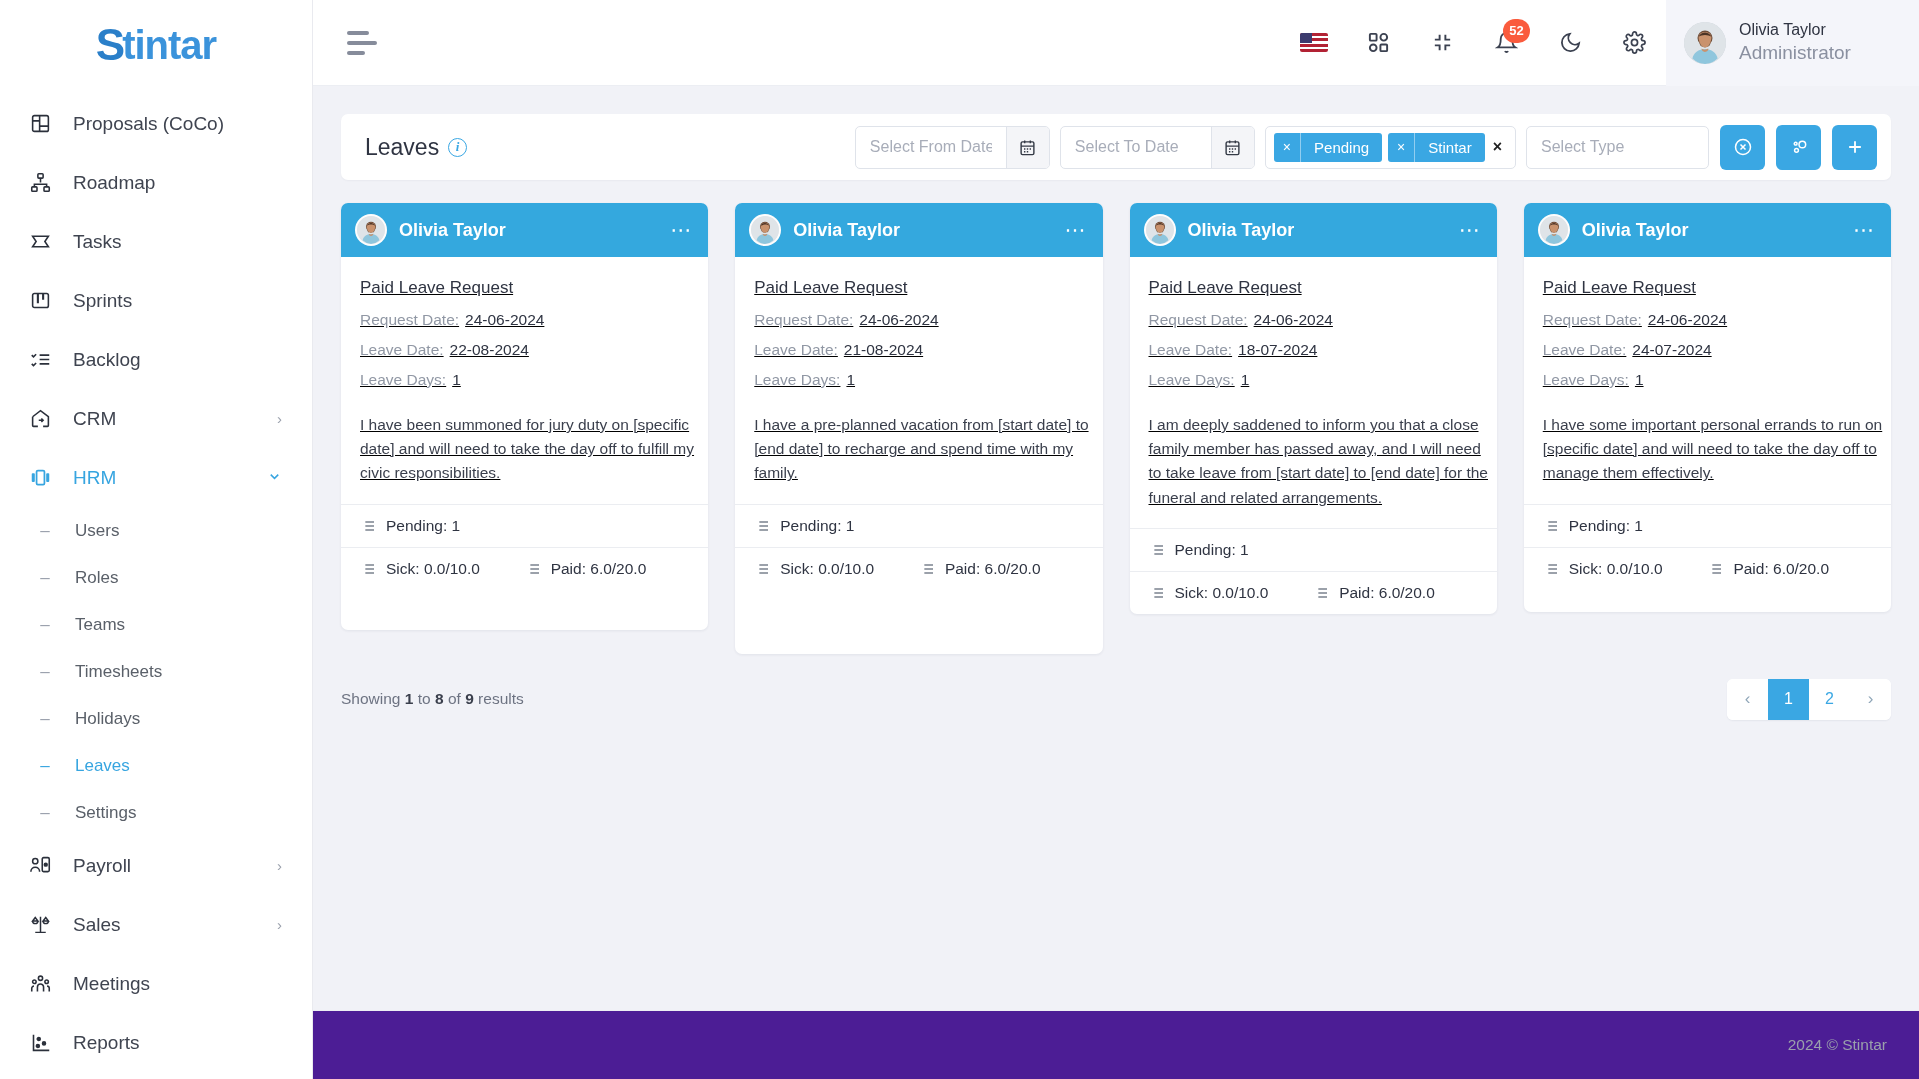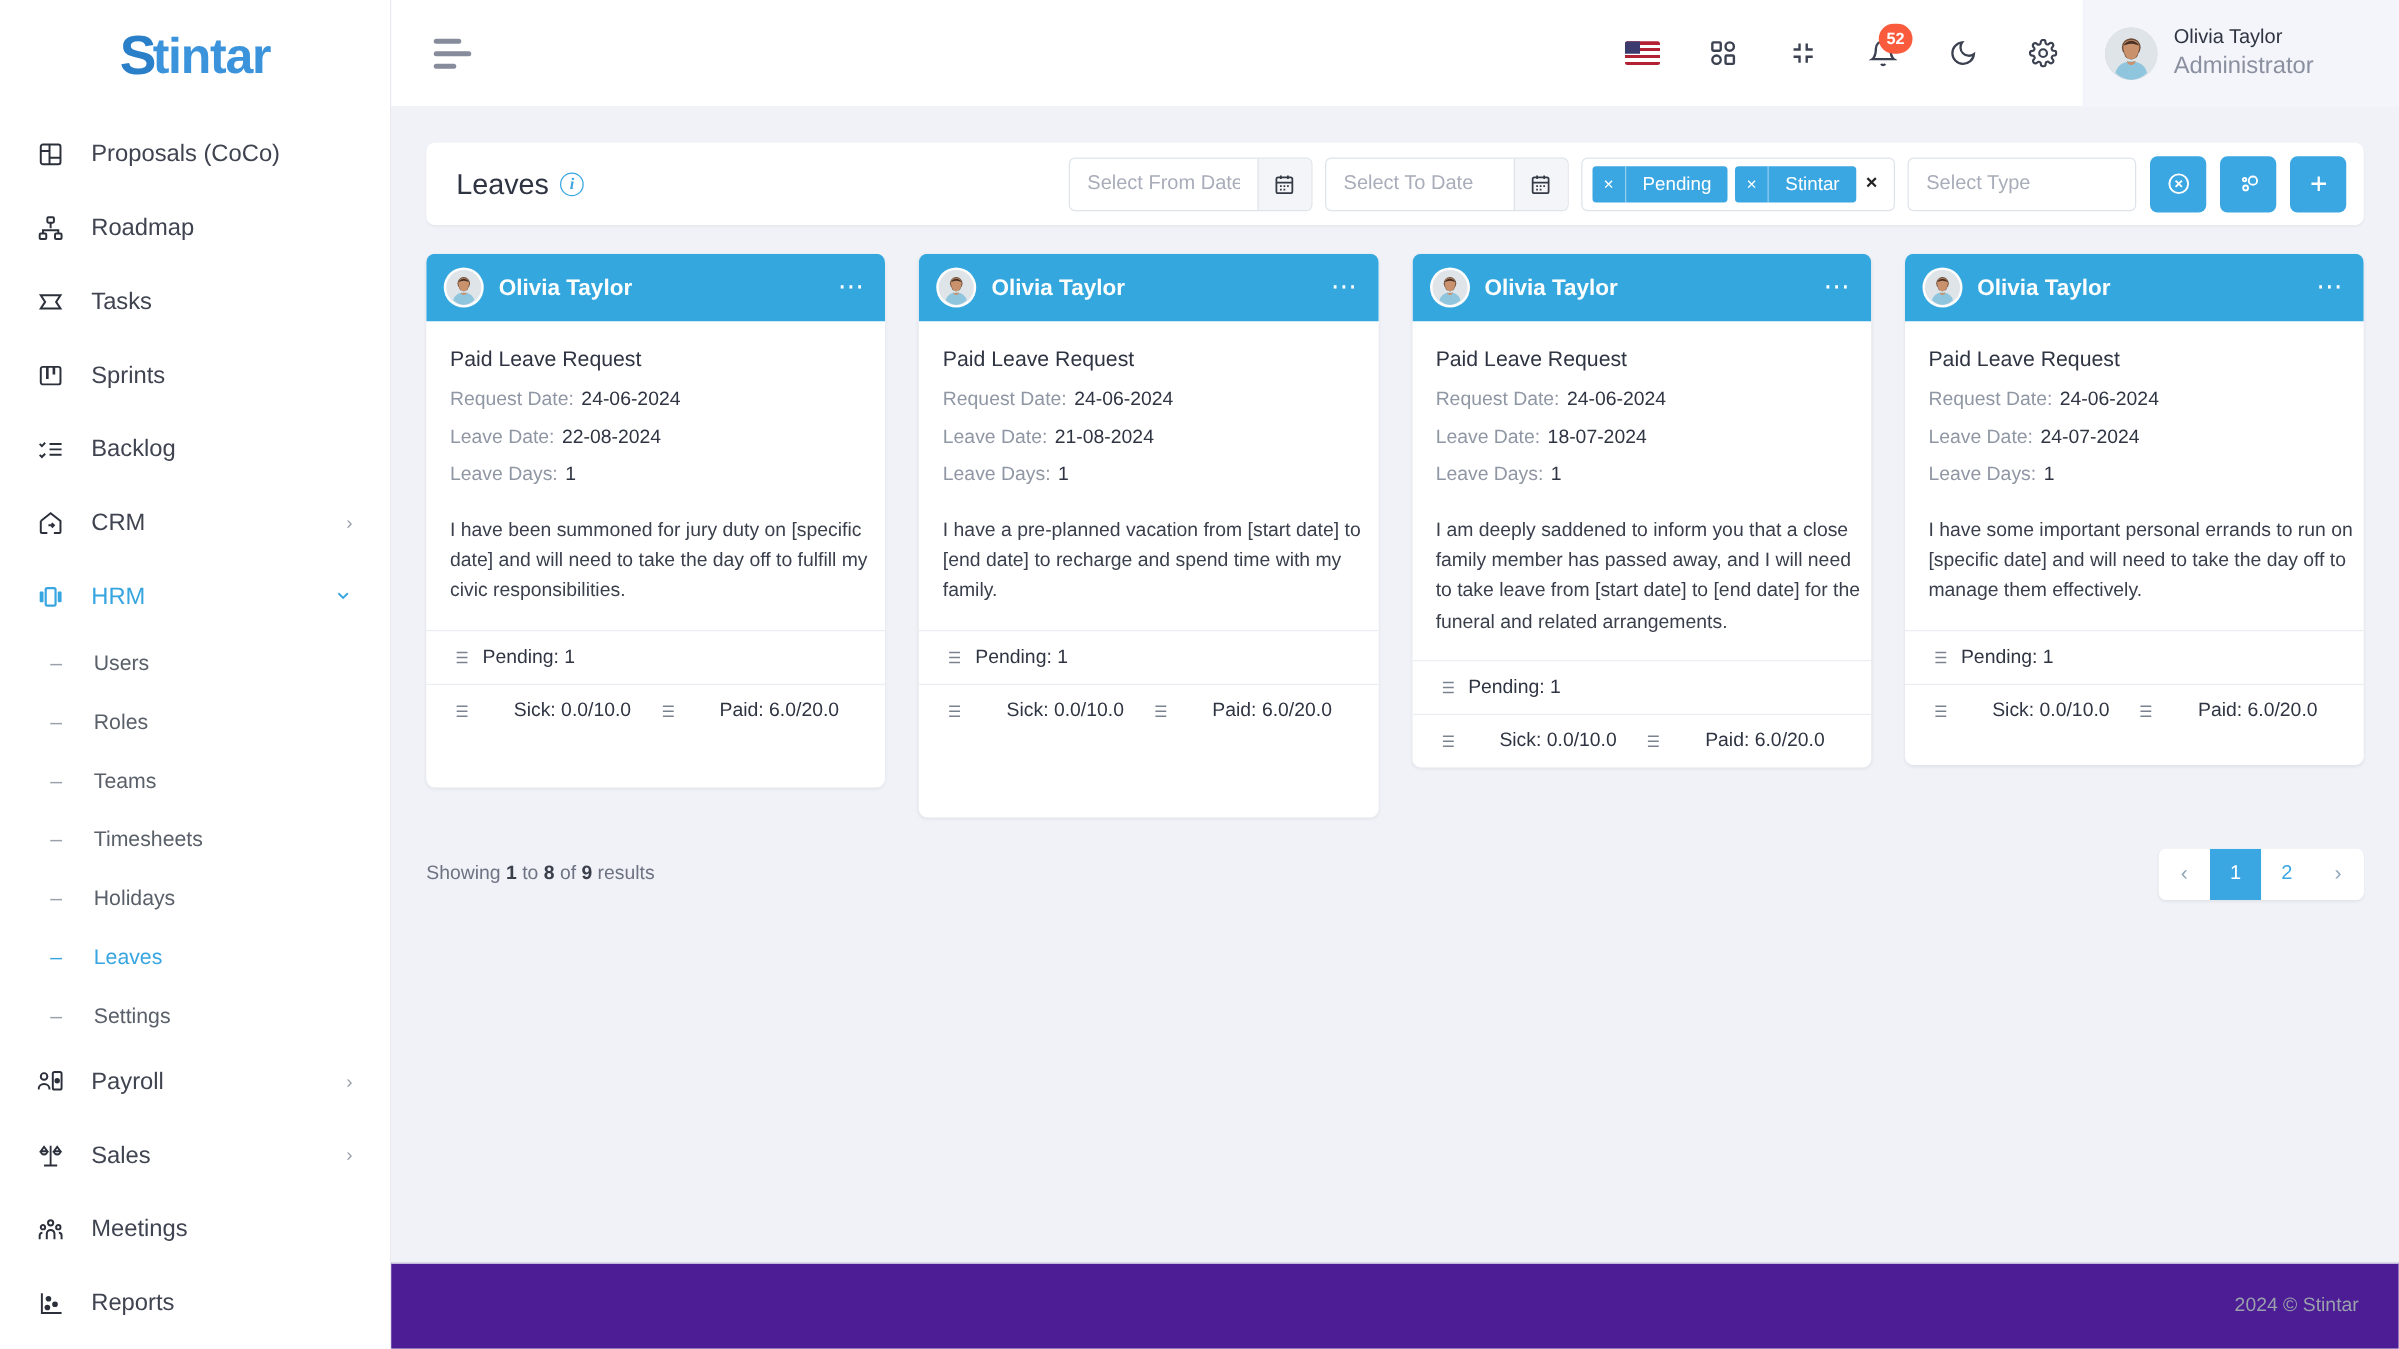--- a/index.html
+++ b/index.html
@@ -244,35 +244,35 @@
     padding: 0 16px 0 14px;
   }
   .lc-avatar {
     width: 32px; height: 32px; border-radius: 50%;
     background: #e4e8ec; overflow: hidden; margin-right: 12px; flex: 0 0 32px;
     border: 2px solid rgba(255,255,255,.9);
   }
   .lc-avatar svg { display: block; width: 100%; height: 100%; }
   .lc-name { color: #fff; font-size: 18px; font-weight: bold; }
   .lc-menu { margin-left: auto; color: #fff; font-size: 21px; letter-spacing: 1px; cursor: pointer; line-height: 0.5; }
-  .lc-body { padding: 21px 2px 0 19px; }
+  .lc-body { padding: 21px 2px 0 19px; text-decoration: underline; }
   .lc-type { font-size: 17px; color: #2f3442; margin-bottom: 13px; }
   .lc-field { font-size: 15.5px; margin-bottom: 12px; }
   .lc-label { color: #9097a4; }
   .lc-value { color: #2f3442; margin-left: 6px; }
   .lc-desc {
     font-size: 15.5px; color: #3a3f4c; line-height: 1.56;
     margin-top: 24px; padding-bottom: 18px;
   }
   .lc-row {
     border-top: 1px solid #ebedf1;
     padding: 12px 19px; display: flex; align-items: center;
     font-size: 15.5px; color: #2f3442;
   }
-  .lc-row .half { flex: 1 1 50%; display: flex; align-items: center; gap: 25px; }
+  .lc-row .half { flex: 1 1 50%; display: flex; align-items: center; }
   .li-icon { margin-right: 10px; color: #7b828f; display: inline-flex; }
   .lc-spacer { flex: 1 1 auto; min-height: 12px; }
 
   
   .pager-row {
     display: flex; align-items: center;
     padding: 25px 28px 0 28px;
   }
   .results-text { font-size: 15.5px; color: #6d7382; }
   .results-text b { color: #3a3f4c; }

